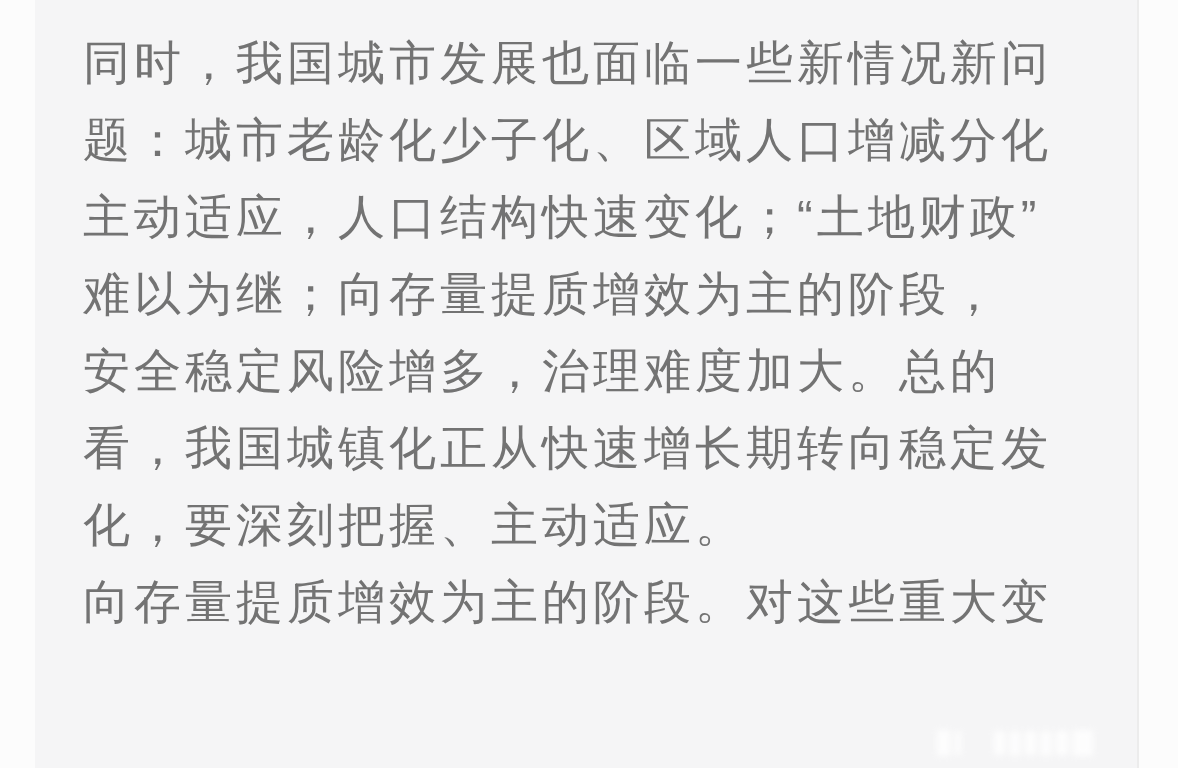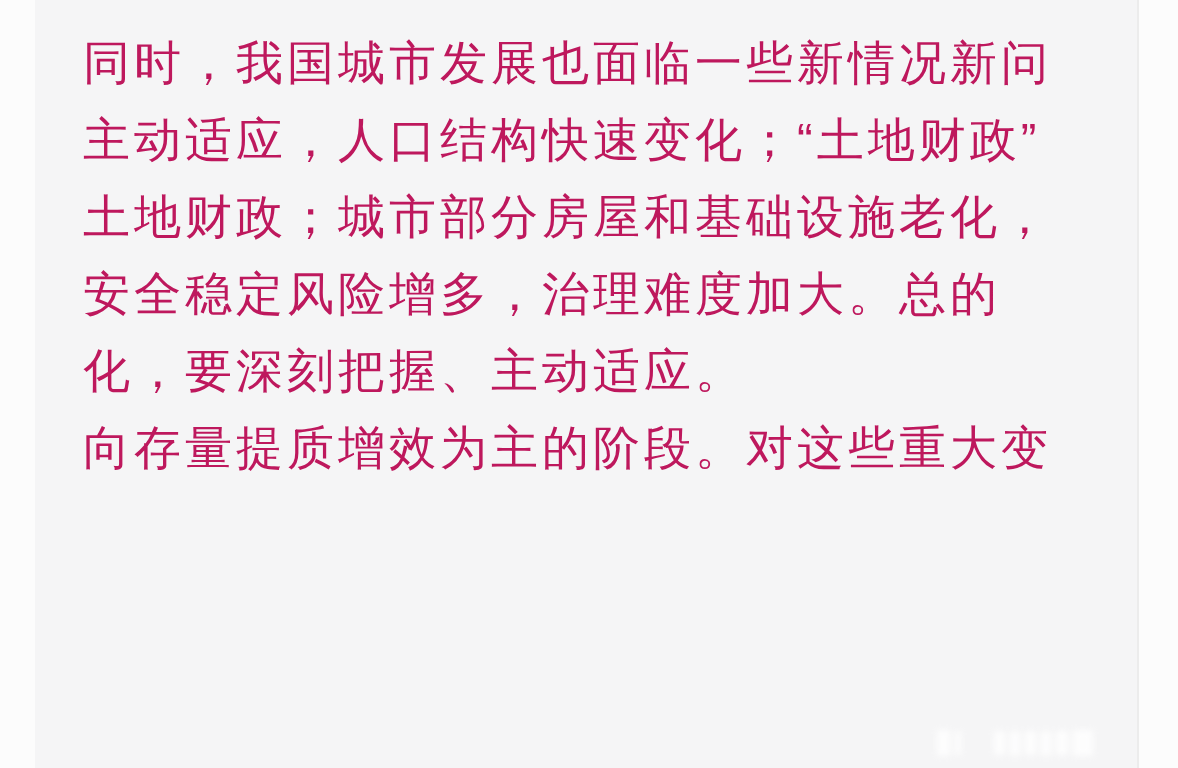--- a/index.html
+++ b/index.html
@@ -24,21 +24,21 @@
     width: 1104px;
     height: 768px;
     background: #f5f5f6;
     border-right: 2px solid #ececec;
     padding: 24px 30px 0 48px;
   }
   .text-line {
     font-size: 47px;
     line-height: 77px;
     letter-spacing: 4px;
-    color: #be185d;
+    color: #737373;
     font-weight: 500;
     white-space: nowrap;
     text-align: left;
   }
   
   .watermark {
     position: absolute;
     right: 44px;
     bottom: 10px;
     height: 30px;
@@ -62,23 +62,25 @@
   .wm-b6 { width: 10px; height: 25px; }
   .wm-b7 { width: 12px; height: 24px; }
   .wm-b8 { width: 20px; height: 26px; }
 </style>
 </head>
 <body>
 
 <div class="page">
   <div class="text-panel">
     <div class="text-line">同时，我国城市发展也面临一些新情况新问</div>
+    <div class="text-line">题：城市老龄化少子化、区域人口增减分化</div>
     <div class="text-line">主动适应，人口结构快速变化；“土地财政”</div>
-    <div class="text-line">土地财政；城市部分房屋和基础设施老化，</div>
+    <div class="text-line">难以为继；向存量提质增效为主的阶段，</div>
     <div class="text-line">安全稳定风险增多，治理难度加大。总的</div>
+    <div class="text-line">看，我国城镇化正从快速增长期转向稳定发</div>
     <div class="text-line">化，要深刻把握、主动适应。</div>
     <div class="text-line">向存量提质增效为主的阶段。对这些重大变</div>
 
     <div class="watermark">
       <span class="wm-blob wm-b1"></span>
       <span class="wm-blob wm-b2"></span>
       <span class="wm-blob wm-b3"></span>
       <span class="wm-blob wm-b4"></span>
       <span class="wm-blob wm-b5"></span>
       <span class="wm-blob wm-b6"></span>

